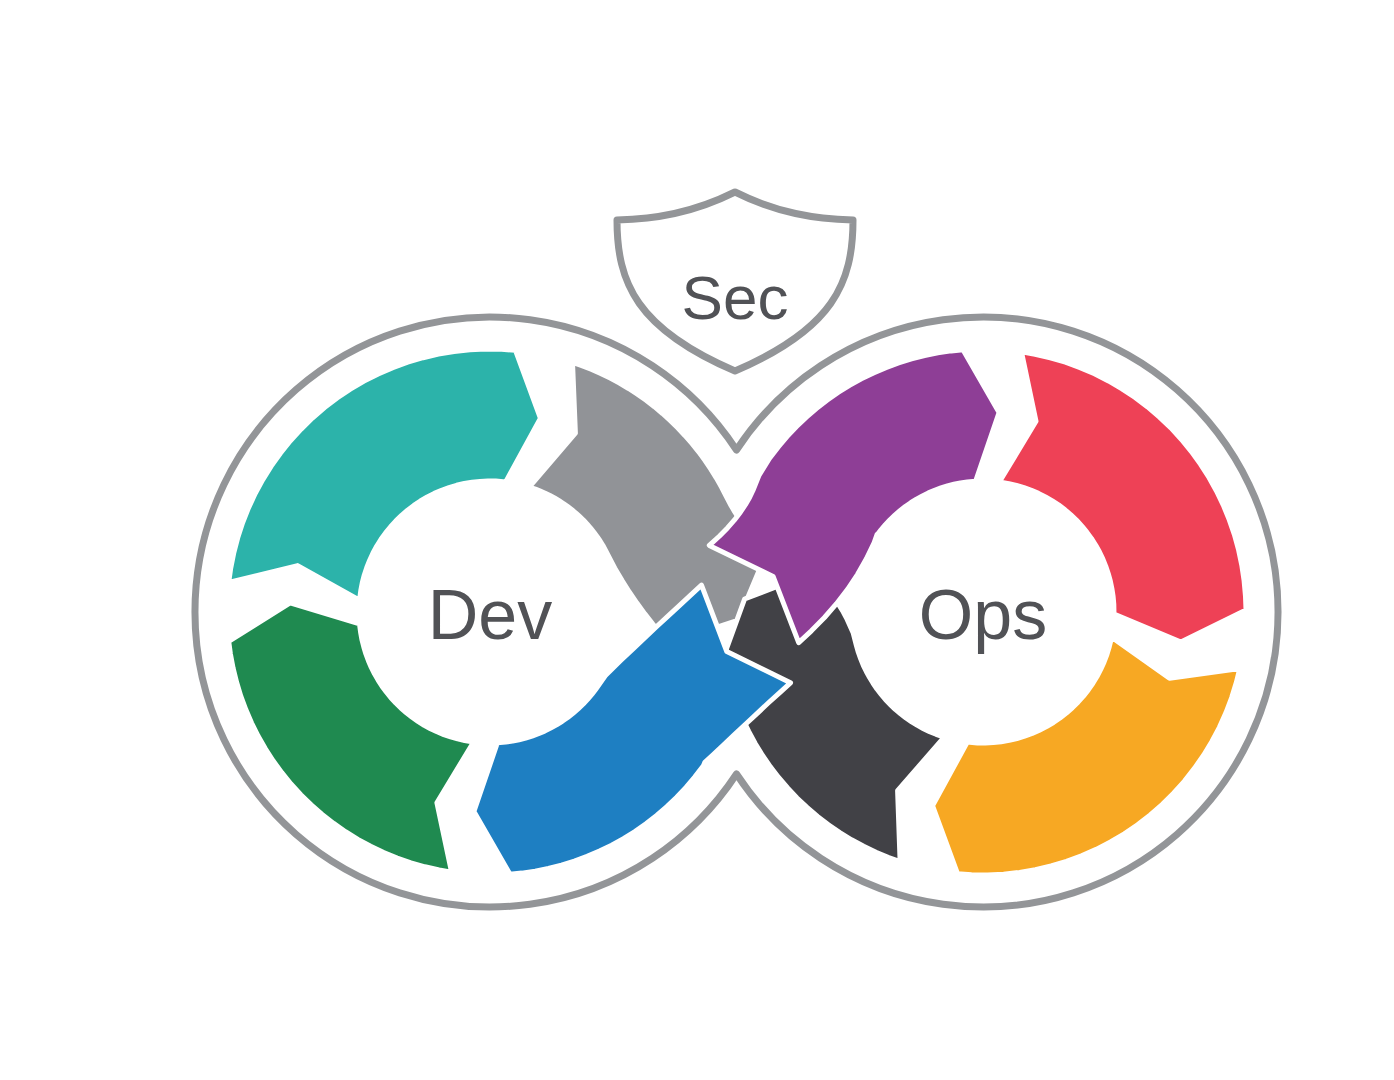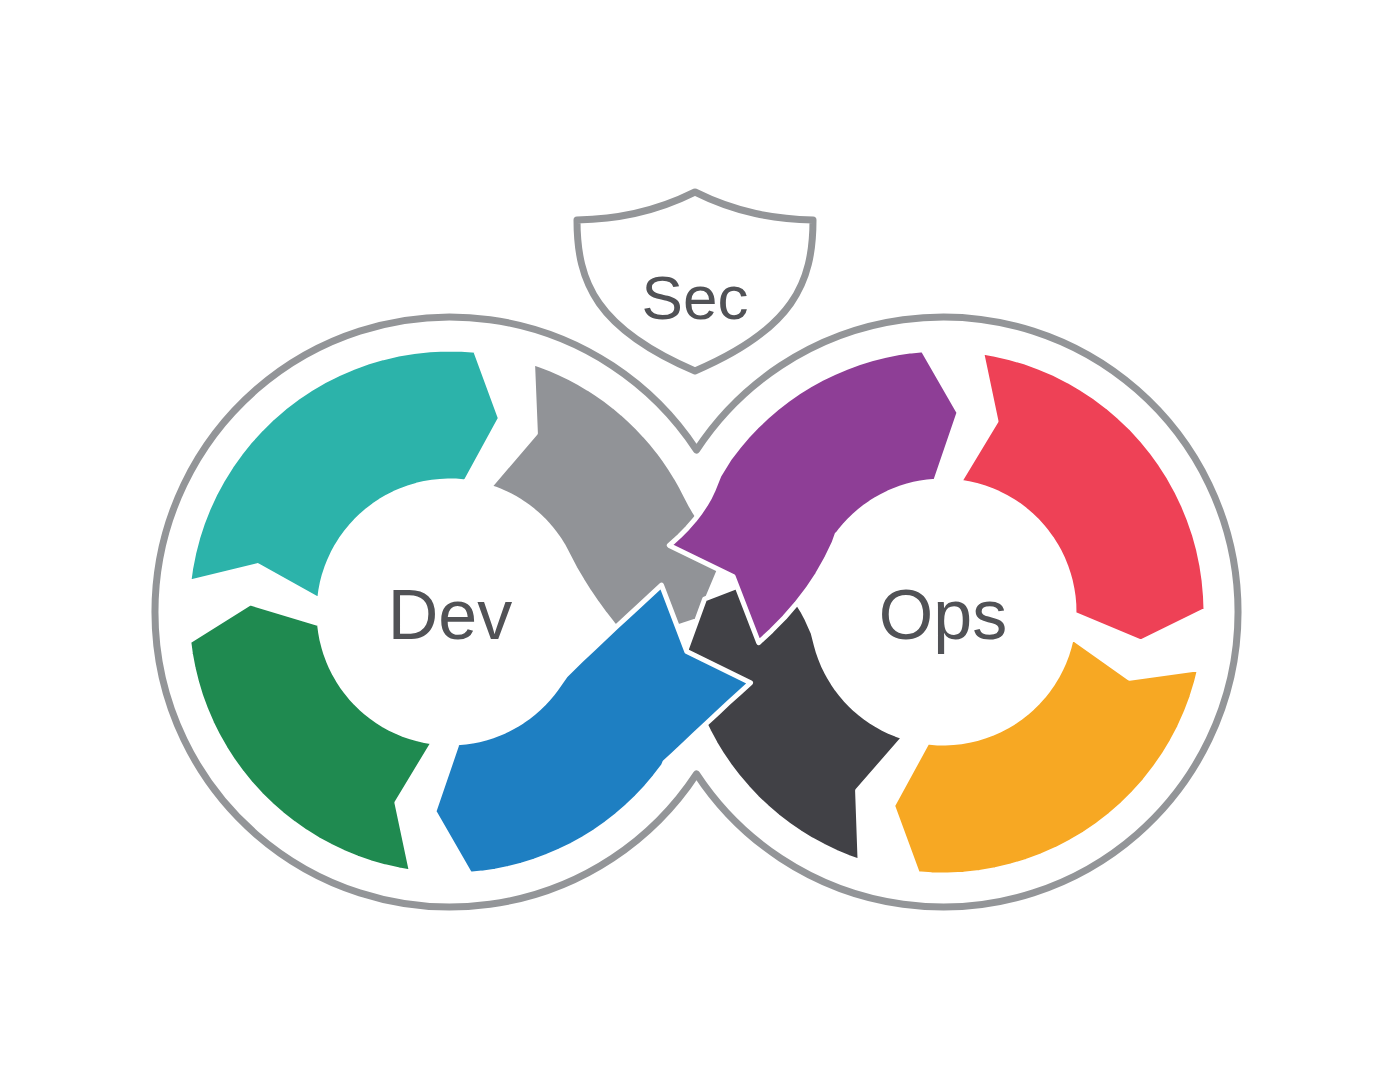--- a/index.html
+++ b/index.html
@@ -8,20 +8,21 @@
     background: #ffffff;
     width: 1394px;
     height: 1080px;
     overflow: hidden;
     font-family: "Liberation Sans", sans-serif;
   }
   #stage {
     width: 1272px;
     height: 1080px;
     position: relative;
+    margin-left: 40px;
   }
   svg { display: block; }
   text {
     font-family: "Liberation Sans", sans-serif;
     user-select: none;
   }
   .loop-label { font-size: 70px; font-weight: 400; }
   .shield-label { font-size: 62px; font-weight: 400; }
 </style>
 </head>

